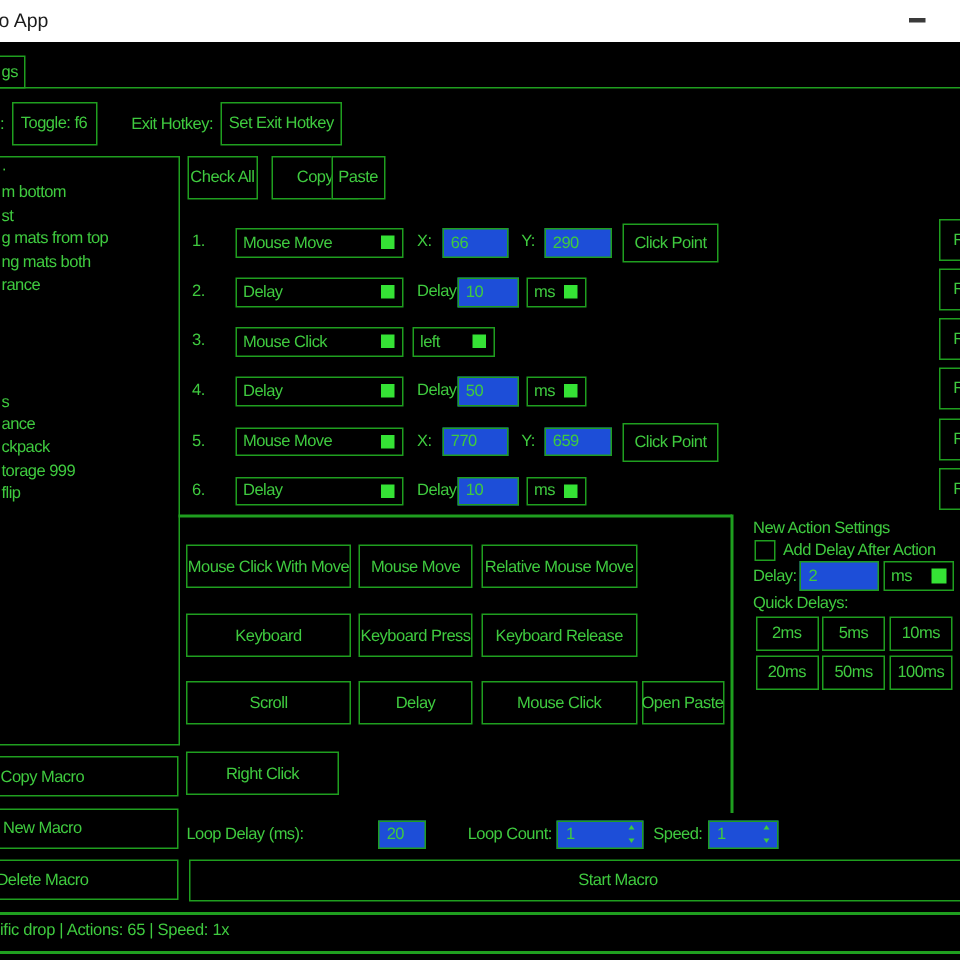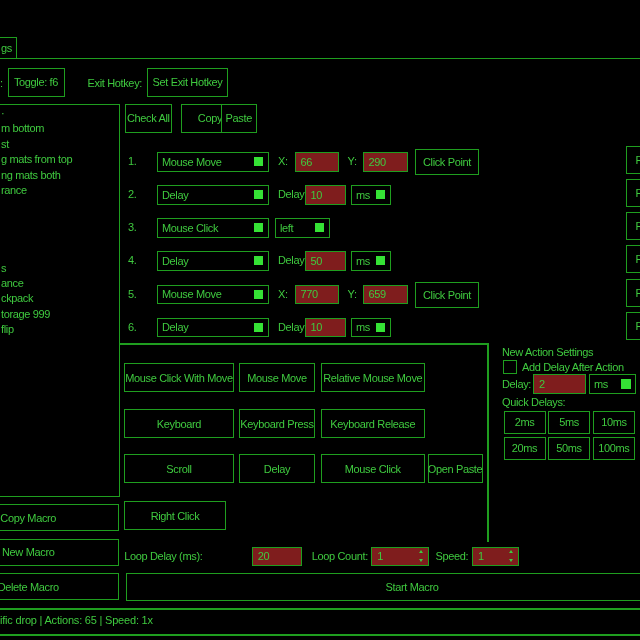--- a/index.html
+++ b/index.html
@@ -26,21 +26,21 @@
 
   
   .listpanel{position:absolute;left:-10px;top:104px;width:130px;height:393px;border:1.5px solid var(--bd);}
   .listitem{position:absolute;left:10px;white-space:nowrap;}
 
   
   .sq{position:absolute;width:9px;height:9px;background:var(--sq);top:50%;margin-top:-4.5px;right:5px;}
   .dd{position:absolute;border:1.5px solid var(--bd);background:#000;height:19.5px;}
   .dd .ddt{position:absolute;left:4px;top:2.5px;white-space:nowrap;}
 
-  .inp{position:absolute;border:1.5px solid var(--bd);background:#7f1d1d;height:19.5px;}
+  .inp{position:absolute;border:1.5px solid var(--bd);background:#1d4ed8;height:19.5px;}
   .inp .v{position:absolute;left:5px;top:2.5px;}
 
   
   .spin{position:absolute;right:3px;top:2px;bottom:2px;width:8px;}
   .spin .up{position:absolute;left:2px;top:0.5px;width:0;height:0;
             border-left:2.5px solid transparent;border-right:2.5px solid transparent;border-bottom:3.5px solid var(--tx);}
   .spin .dn{position:absolute;left:2px;bottom:0.5px;width:0;height:0;
             border-left:2.5px solid transparent;border-right:2.5px solid transparent;border-top:3.5px solid var(--tx);}
 
   
@@ -59,20 +59,24 @@
   
   .statline1{position:absolute;left:0;top:608.3px;width:640px;height:1.8px;background:var(--bd);}
   .statline2{position:absolute;left:0;top:634px;width:640px;height:2px;background:var(--bd);}
   .stattext{position:absolute;left:0;top:613.5px;white-space:nowrap;letter-spacing:-0.2px;}
 </style>
 </head>
 <body>
 
 <div class="screen">
 
+  <div class="titlebar">
+    <span class="title">o App</span>
+    <div class="minbtn"></div>
+  </div>
 
   <div class="tab">
     <span>gs</span>
   </div>
   <div class="tabline"></div>
 
   <span class="glbl" style="left:0;top:76.5px">:</span>
   <div class="gbtn" style="left:7.5px;top:67.5px;width:57px;height:29.5px">
     <span>Toggle: f6</span>
   </div>
@@ -285,21 +289,21 @@
       <span>Copy Macro</span>
     </div>
   <div class="gbtn" style="left:-62px;top:538.5px;width:180.5px;height:27px">
       <span>New Macro</span>
     </div>
   <div class="gbtn" style="left:-62px;top:573px;width:180.5px;height:27px">
       <span>Delete Macro</span>
     </div>
 
   <span class="glbl" style="left:124.25px;top:549.5px">Loop Delay (ms):</span>
-  <div class="inp" style="left:251.75px;top:546.5px;width:50px;height:19px">
+  <div class="inp" style="left:251.75px;top:546.5px;width:32px;height:19px">
     <span class="v">20</span>
   </div>
   <span class="glbl" style="left:311.75px;top:549.5px">Loop Count:</span>
   <div class="inp" style="left:371.3px;top:546.5px;width:57.5px;height:19px">
     <span class="v">1</span>
     <span class="spin">
         <span class="up"></span>
         <span class="dn"></span>
       </span>
   </div>

